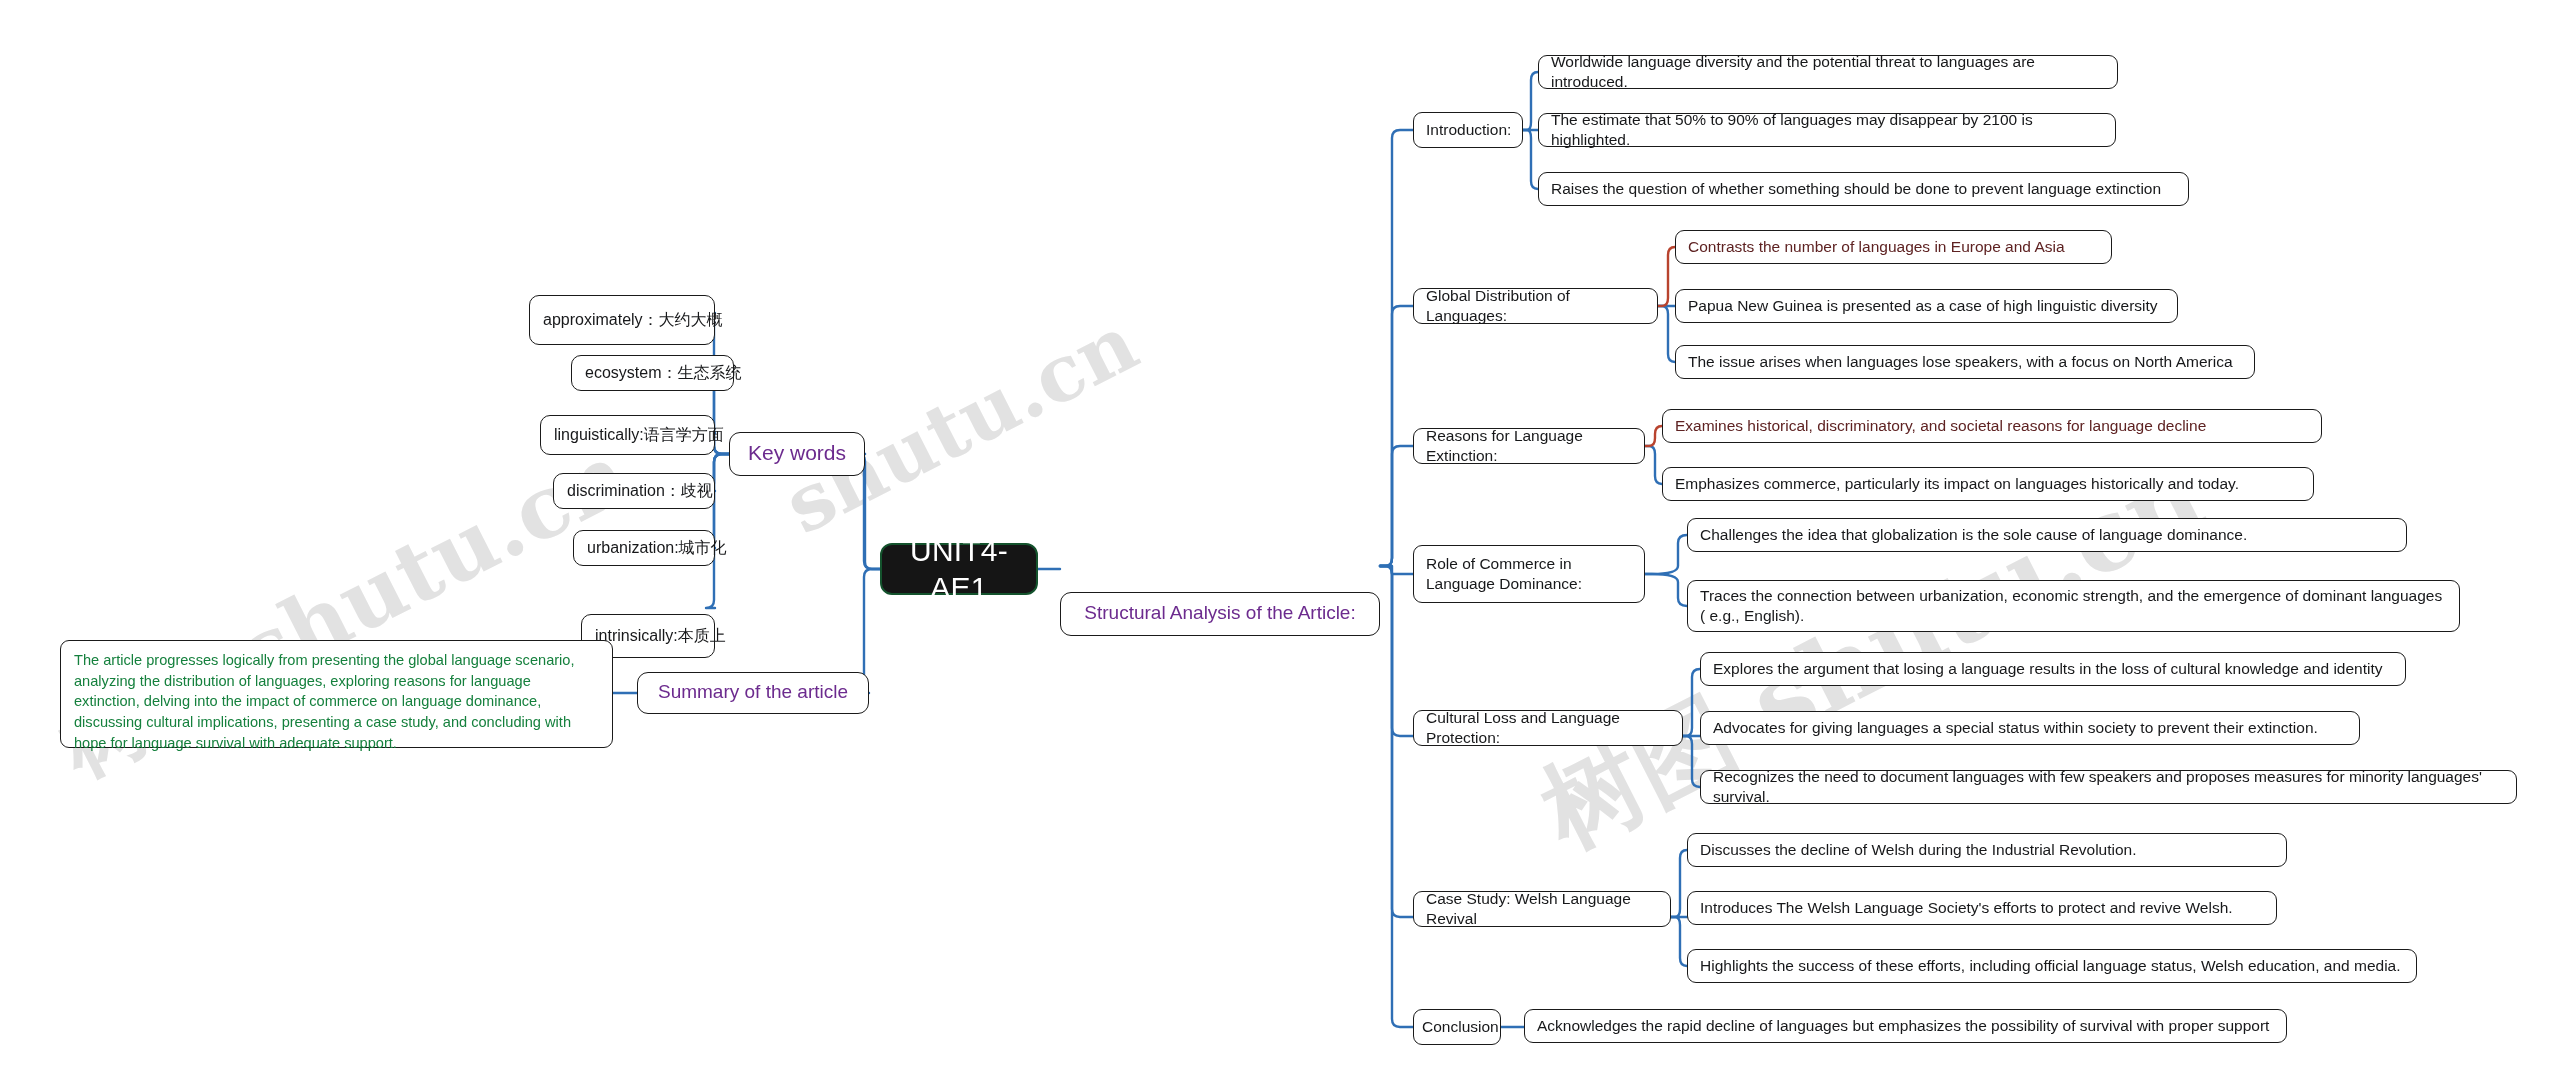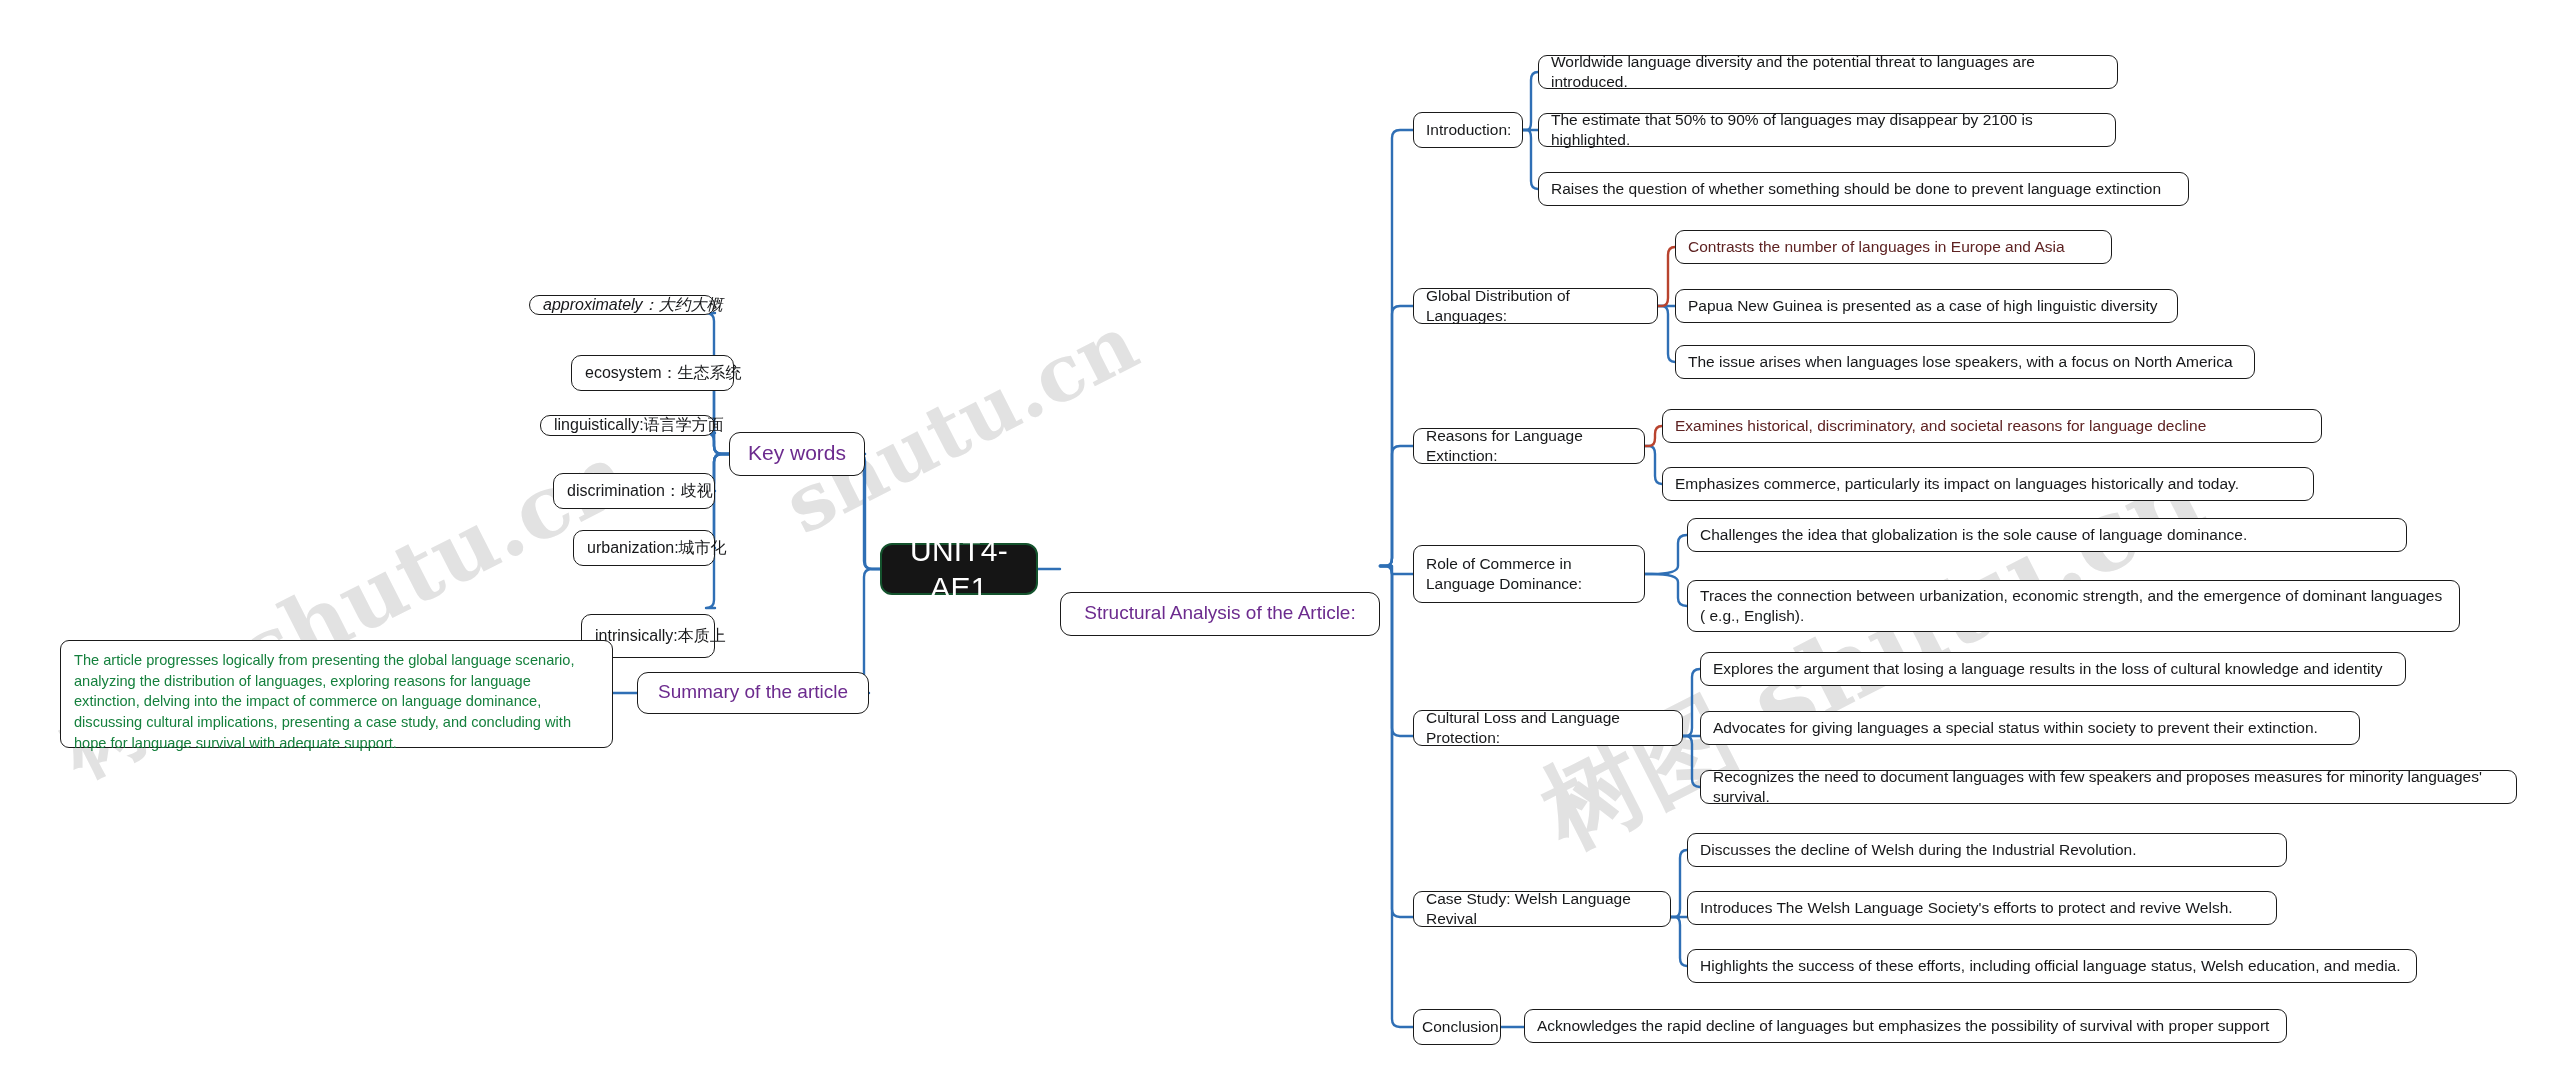--- a/index.html
+++ b/index.html
@@ -196,27 +196,27 @@
   </svg>
 
   <div class="node" id="root-node" style="left:880px; top:543px; width:158px; height:52px;">
     <span class="txt">UNIT4-AE1</span>
   </div>
 
   <div class="node branch" style="left:729px; top:432px; width:136px; height:44px;">
     <span class="txt">Key words</span>
   </div>
 
-  <div class="node kw" style="left:529px; top:295px; width:186px; height:20px;font-style:italic;">
+  <div class="node kw" style="left:529px; top:295px; width:186px; height:50px;">
     <span class="txt">approximately：大约大概</span>
   </div>
   <div class="node kw" style="left:552px; top:355px; width:163px; height:36px;margin-left:19px;">
     <span class="txt">ecosystem：生态系统</span>
   </div>
-  <div class="node kw" style="left:540px; top:415px; width:175px; height:21px;">
+  <div class="node kw" style="left:540px; top:415px; width:175px; height:40px;">
     <span class="txt">linguistically:语言学方面</span>
   </div>
   <div class="node kw" style="left:553px; top:473px; width:162px; height:36px;">
     <span class="txt">discrimination：歧视</span>
   </div>
   <div class="node kw" style="left:573px; top:530px; width:142px; height:36px;">
     <span class="txt">urbanization:城市化</span>
   </div>
   <div class="node kw" style="left:581px; top:614px; width:134px; height:44px;">
     <span class="txt">intrinsically:本质上</span>

